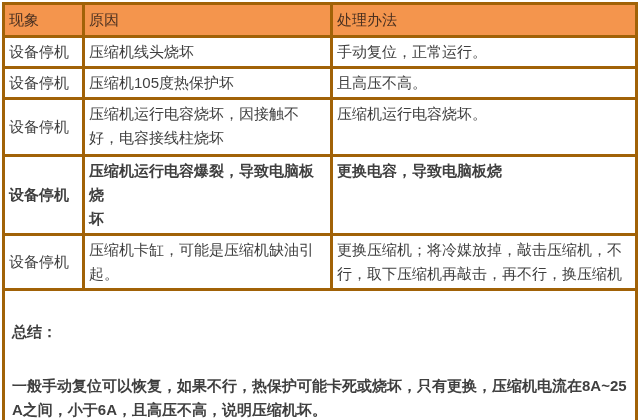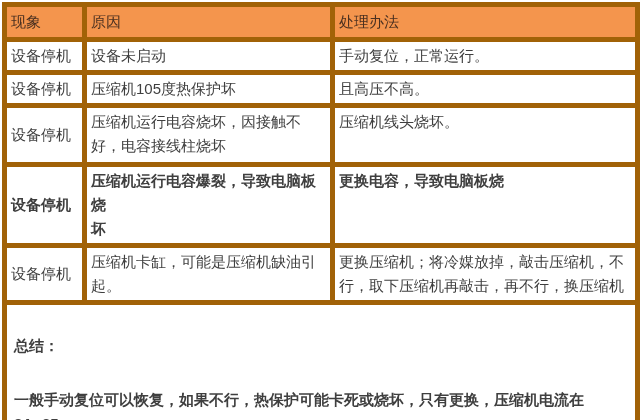--- a/index.html
+++ b/index.html
@@ -25,21 +25,21 @@
     width: 633px;
     border-collapse: collapse;
     table-layout: fixed;
     font-size: 15px;
     color: #3f3f3f;
   }
   table.fault col.c1 { width: 80px; }
   table.fault col.c2 { width: 248px; }
   table.fault col.c3 { width: 305px; }
   table.fault th, table.fault td {
-    border: 5px solid #a16207;
+    border: 3px solid #a16207;
     padding: 2px 4px;
     text-align: left;
     font-weight: normal;
     line-height: 24px;
     white-space: pre-line;
     overflow: hidden;
   }
   table.fault { border-top: 2px solid #3c3c3c; border-bottom: 2px solid #3c3c3c; }
   tr.hdr th {
     background: #f4954d;
@@ -75,33 +75,33 @@
       <thead>
         <tr class="hdr">
           <th>现象</th>
           <th>原因</th>
           <th>处理办法</th>
         </tr>
       </thead>
       <tbody>
         <tr class="r-single">
           <td class="phen">设备停机</td>
-          <td class="cause">设备未启动</td>
+          <td class="cause">压缩机线头烧坏</td>
           <td class="sol">手动复位，正常运行。</td>
         </tr>
         <tr class="r-single">
           <td class="phen">设备停机</td>
           <td class="cause">压缩机105度热保护坏</td>
           <td class="sol">且高压不高。</td>
         </tr>
         <tr class="r-tall3">
           <td class="phen">设备停机</td>
           <td class="cause">压缩机运行电容烧坏，因接触不
 好，电容接线柱烧坏</td>
-          <td class="sol">压缩机线头烧坏。</td>
+          <td class="sol">压缩机运行电容烧坏。</td>
         </tr>
         <tr class="r-tall4">
           <td class="phen">设备停机</td>
           <td class="cause">压缩机运行电容爆裂，导致电脑板烧
 坏</td>
           <td class="sol">更换电容，导致电脑板烧</td>
         </tr>
         <tr class="r-tall5">
           <td class="phen">设备停机</td>
           <td class="cause">压缩机卡缸，可能是压缩机缺油引

